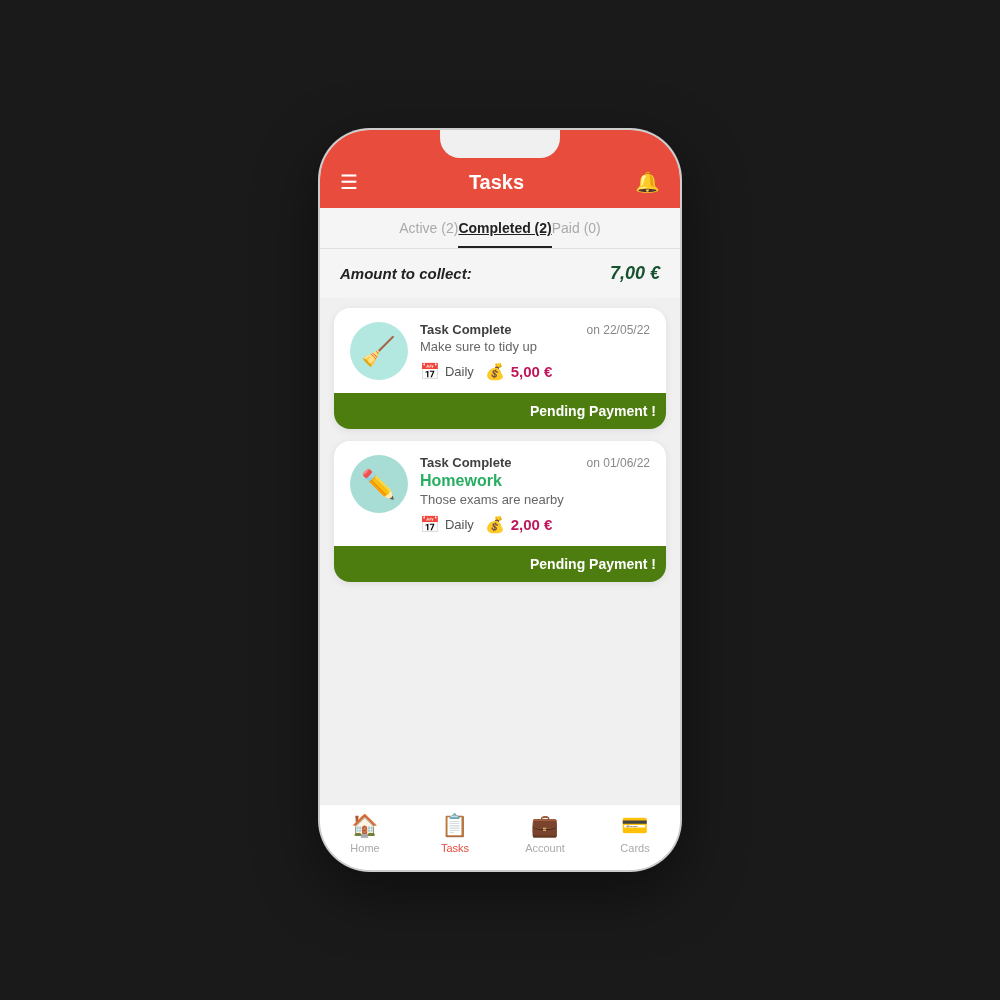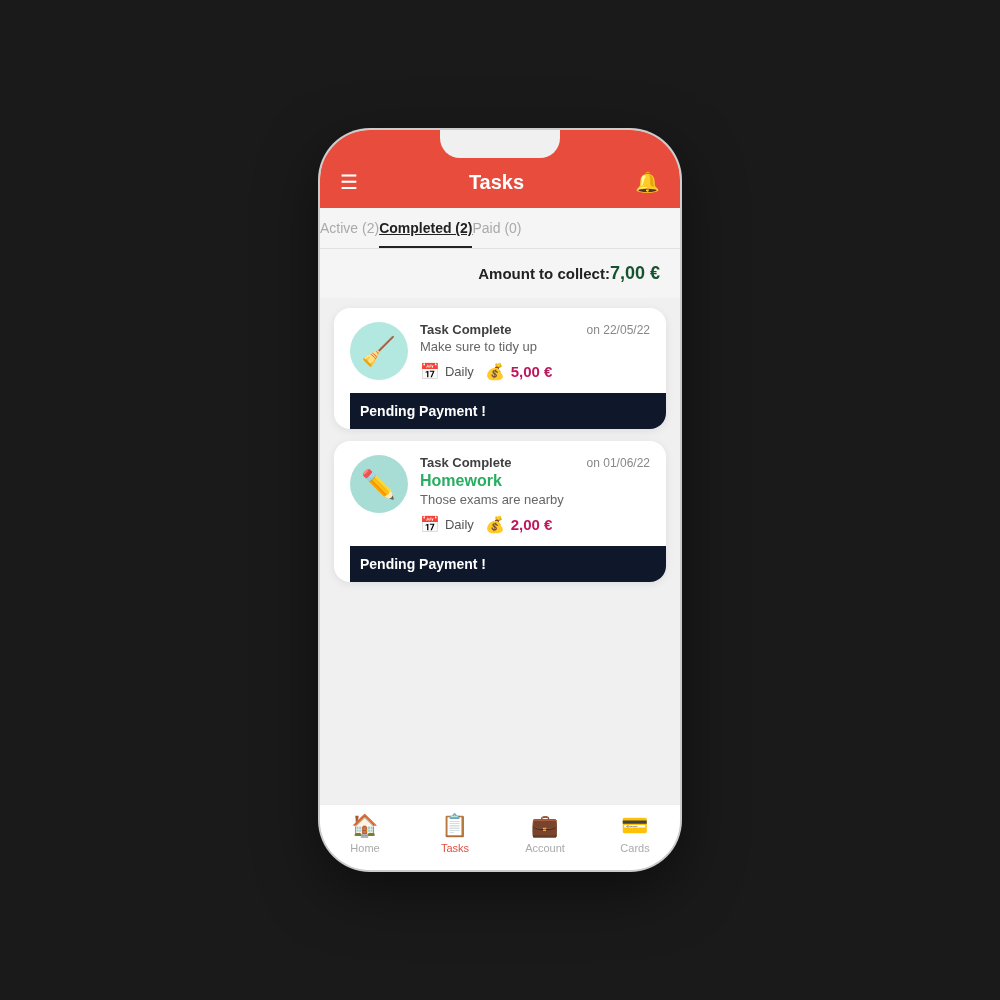--- a/index.html
+++ b/index.html
@@ -58,21 +58,21 @@
     }
     .bell-icon {
       color: white;
       font-size: 20px;
       cursor: pointer;
     }
     
     .tabs {
       background: #f5f5f5;
       display: flex;
-      justify-content: flex-start;
+      justify-content: center;
       padding: 12px 0 0;
       border-bottom: 1px solid #e0e0e0;
     }
     .tab {
       font-size: 14px;
       color: #aaa;
       padding-bottom: 10px;
       cursor: pointer;
       font-weight: 400;
     }
@@ -80,22 +80,23 @@
       color: #222;
       font-weight: 700;
       border-bottom: 2.5px solid #222;
       text-decoration: underline;
     }
     
     .amount-bar {
       background: #f5f5f5;
       padding: 14px 20px;
       display: flex;
-      justify-content: flex-end;
-      align-items: center;
+      justify-content: space-between;
+      align-items: center;
+      font-style: italic;
     }
     .amount-label {
       font-size: 15px;
       font-weight: 700;
       color: #222;
     }
     .amount-value {
       font-size: 18px;
       font-weight: 700;
       color: #14532d;
@@ -184,28 +185,27 @@
     }
     .task-detail-icon {
       font-size: 16px;
     }
     .task-amount {
       font-size: 15px;
       font-weight: 700;
       color: #be185d;
     }
     .pending-banner {
-      background: #0f172a;
-      text-align: left;
+      background: #4d7c0f;
+      text-align: right;
       padding: 10px;
       color: white;
       font-size: 14px;
       font-weight: 600;
       cursor: pointer;
-      margin-left: 16px;
     }
     
     .bottom-nav {
       background: white;
       display: flex;
       justify-content: space-around;
       align-items: center;
       padding: 8px 0 16px;
       border-top: 1px solid #eee;
       border-radius: 0 0 48px 48px;

